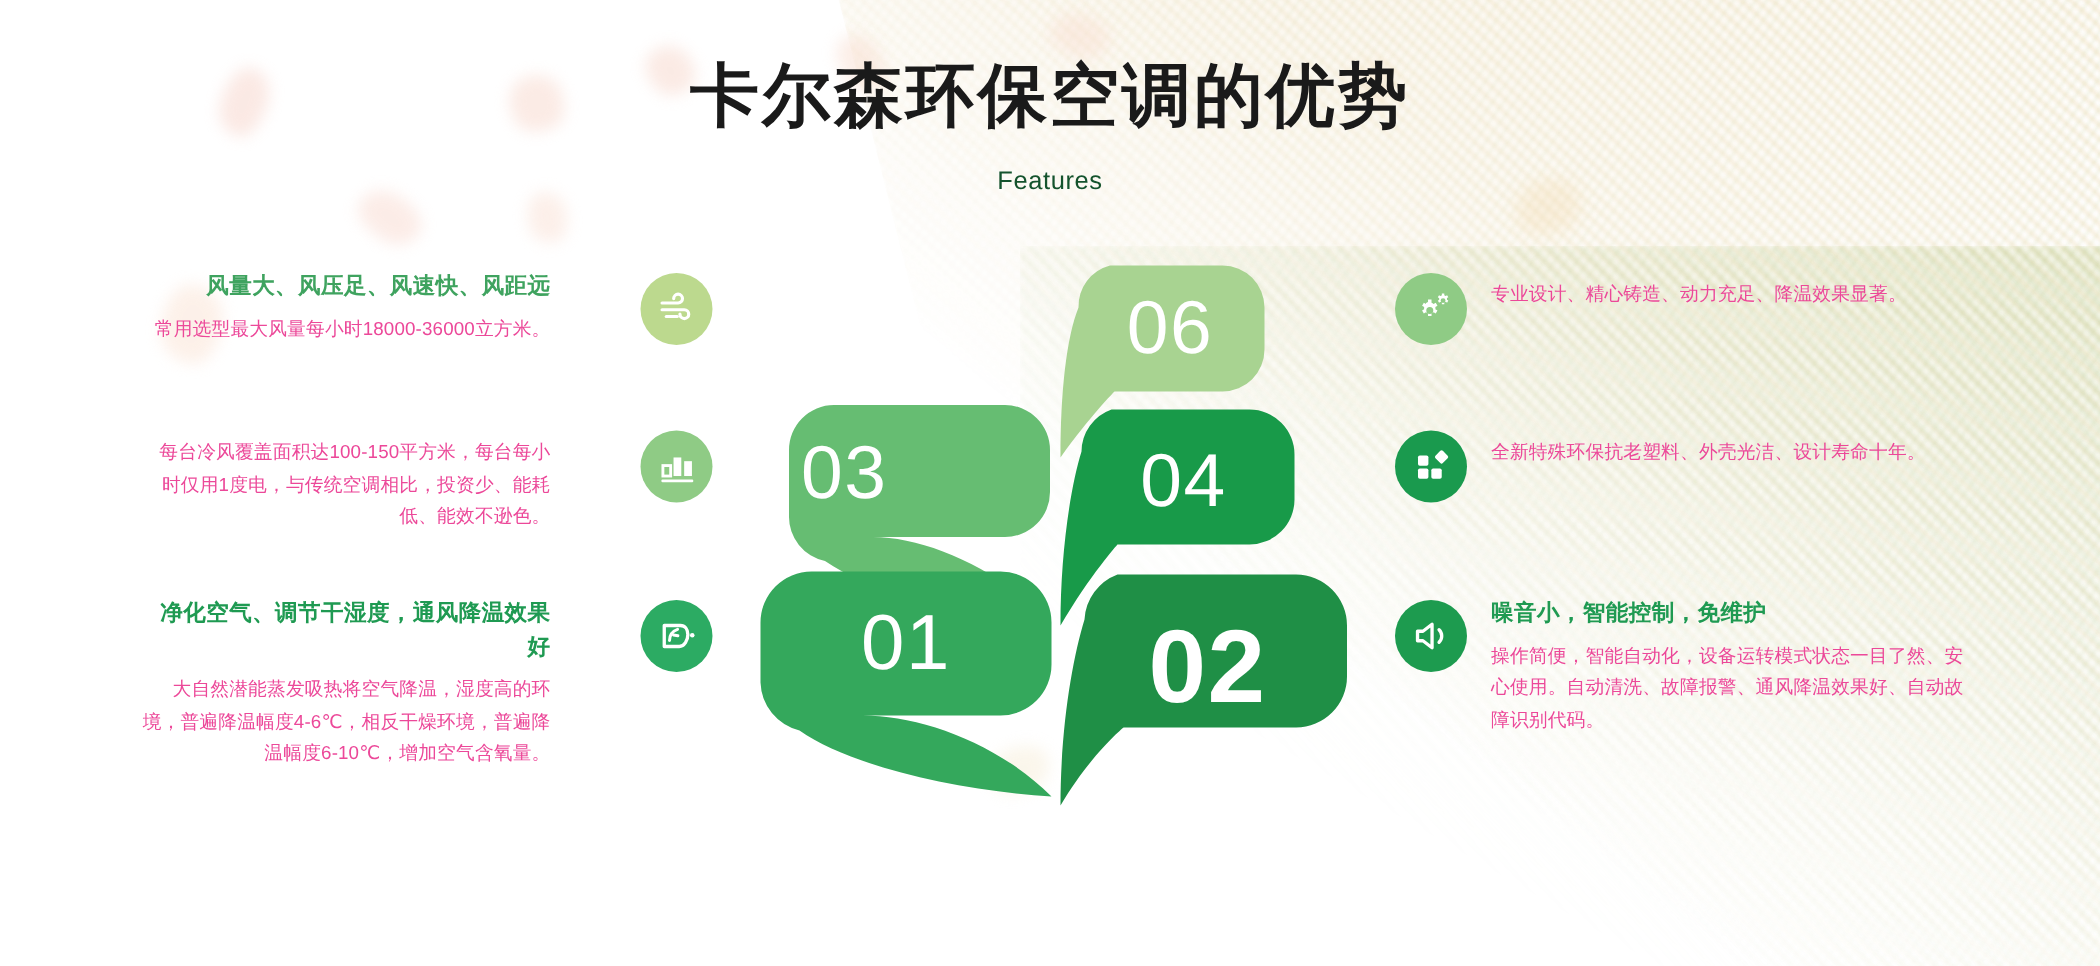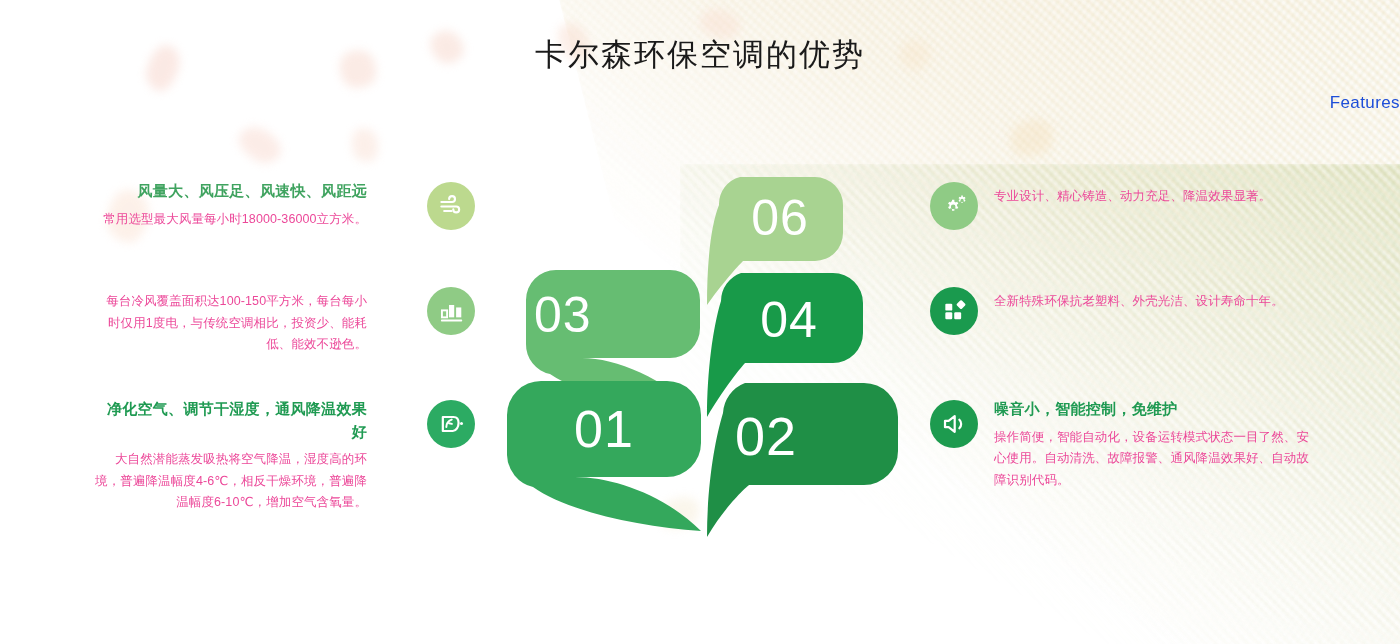--- a/index.html
+++ b/index.html
@@ -42,26 +42,26 @@
       repeating-linear-gradient(48deg, rgba(120,160,70,.20) 0 3px, rgba(255,255,255,0) 3px 8px),
       linear-gradient(200deg, rgba(190,200,120,.22) 0%, rgba(255,255,255,0) 60%);
     filter:blur(1.5px);
     -webkit-mask-image:linear-gradient(210deg, rgba(0,0,0,.9) 0%, rgba(0,0,0,0) 60%);
     mask-image:linear-gradient(210deg, rgba(0,0,0,.9) 0%, rgba(0,0,0,0) 60%);
   }
 
   
   .header{position:absolute;left:0;right:0;top:36px;text-align:center;}
   .title{
-    font-size:31px;font-weight:400;color:#1a1a1a;
+    font-size:46px;font-weight:700;color:#1a1a1a;
     letter-spacing:2px;line-height:1.2;margin:0;
     font-family:"DejaVu Sans","Liberation Sans",sans-serif;
   }
   .subtitle{
-    margin-top:20px;font-size:17px;color:#1d4ed8;letter-spacing:.4px;text-align:right;
+    margin-top:20px;font-size:17px;color:#14532d;letter-spacing:.4px;
   }
 
   
   .col{position:absolute;top:180px;width:380px;}
   .col-left{left:95px;}
   .col-right{left:930px;}
 
   .feat{display:flex;align-items:flex-start;margin-bottom:0;}
   .feat-l{flex-direction:row;gap:44px;}
   .feat-r{flex-direction:row;}
@@ -253,18 +253,18 @@
                  C108 98 160 116 196 152 C134 148 62 132 28 108 A34 34 0 0 1 2 76 V36 A34 34 0 0 1 36 2 Z" fill="#34a85c"></path>
       </svg>
       <div class="num" style="left:14px;top:20px;width:170px;text-align:center;font-size:52px;">01</div>
     </div>
 
     <div class="leaf" style="left:225px;top:206px;">
       <svg width="195" height="160" viewBox="0 0 195 160">
         <path d="M40 2 H159 a34 34 0 0 1 34 34 V70 a34 34 0 0 1 -34 34 H44
                  C44 104 22 122 2 156 C2 104 10 58 18 32 A34 34 0 0 1 40 2 Z" fill="#1f8f46"></path>
       </svg>
-      <div class="num" style="left:30px;top:24px;width:140px;text-align:left;font-size:54px;">02</div>
+      <div class="num" style="left:30px;top:24px;width:140px;text-align:center;font-size:69px;font-weight:bold;">02</div>
     </div>
 
   </div>
 
 </div>
 
 </body></html>

